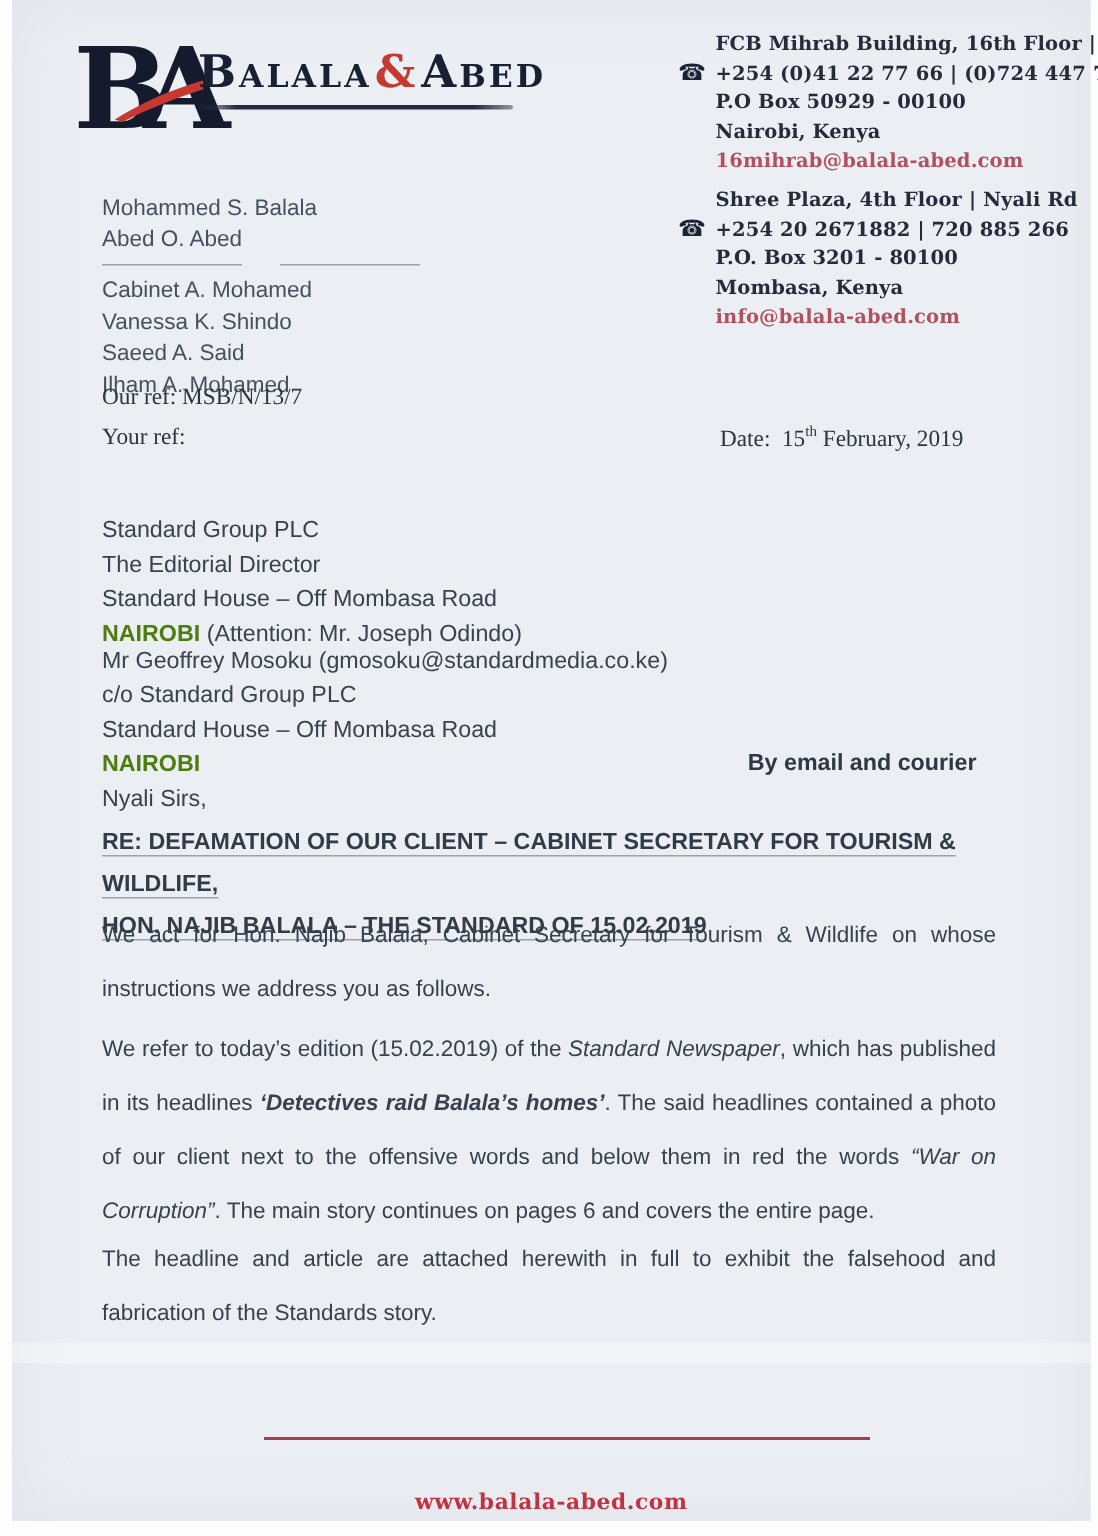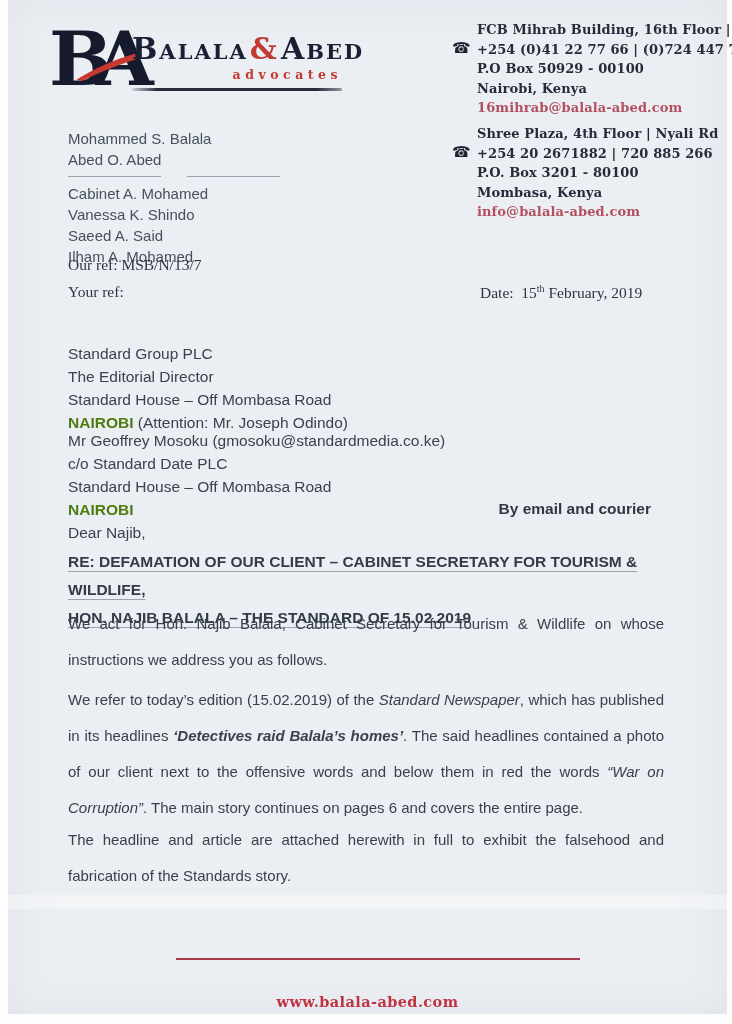--- a/index.html
+++ b/index.html
@@ -89,21 +89,20 @@
       <span class="mono-letter">B</span><span class="mono-letter mono-a">A</span>
       <svg class="swoosh" viewBox="0 0 62 26">
         <path d="M0 23 C18 13 36 6 60 0 L60 6 C41 11 20 18 5 25 Z" fill="#c63830"></path>
       </svg>
     </div>
 
     <div class="firmname-block">
       <div class="firmname">
         <span>Balala</span><span class="amp">&amp;</span><span>Abed</span>
       </div>
-      <div class="tagline">advocates</div>
       <div class="firm-rule"></div>
     </div>
 
     <div class="office office-1">
       <div class="row">FCB Mihrab Building, 16th Floor | Nairobi</div>
       <div class="row phone">
         <span class="phone-icon">☎</span>
         <span>+254 (0)41 22 77 66 | (0)724 447 766</span>
       </div>
       <div class="row">P.O Box 50929 - 00100</div>
@@ -146,27 +145,27 @@
 
     <div class="addr addr-1">
       <div>Standard Group PLC</div>
       <div>The Editorial Director</div>
       <div>Standard House – Off Mombasa Road</div>
       <div><span class="strong">NAIROBI</span><span> (Attention: Mr. Joseph Odindo)</span></div>
     </div>
 
     <div class="addr addr-2">
       <div>Mr Geoffrey Mosoku (gmosoku@standardmedia.co.ke)</div>
-      <div>c/o Standard Date PLC</div>
+      <div>c/o Standard Group PLC</div>
       <div>Standard House – Off Mombasa Road</div>
       <div class="strong">NAIROBI</div>
     </div>
 
     <div class="delivery">By email and courier</div>
-    <div class="salutation">Dear Najib,</div>
+    <div class="salutation">Nyali Sirs,</div>
 
     <div class="subject">
       <div class="u">RE: DEFAMATION OF OUR CLIENT – CABINET SECRETARY FOR TOURISM &amp; WILDLIFE,</div>
       <div class="u">HON. NAJIB BALALA – THE STANDARD OF 15.02.2019</div>
     </div>
 
     <div class="para para-1">We act for Hon. Najib Balala, Cabinet Secretary for Tourism &amp; Wildlife on whose instructions we address you as follows.</div>
 
     <div class="para para-2"><span>We refer to today’s edition (15.02.2019) of the </span><span class="italic">Standard Newspaper</span><span>, which has published in its headlines </span><span class="bolditalic">‘Detectives raid Balala’s homes’</span><span>. The said headlines contained a photo of our client next to the offensive words and below them in red the words </span><span class="italic">“War on Corruption”</span><span>. The main story continues on pages 6 and covers the entire page.</span></div>
 

